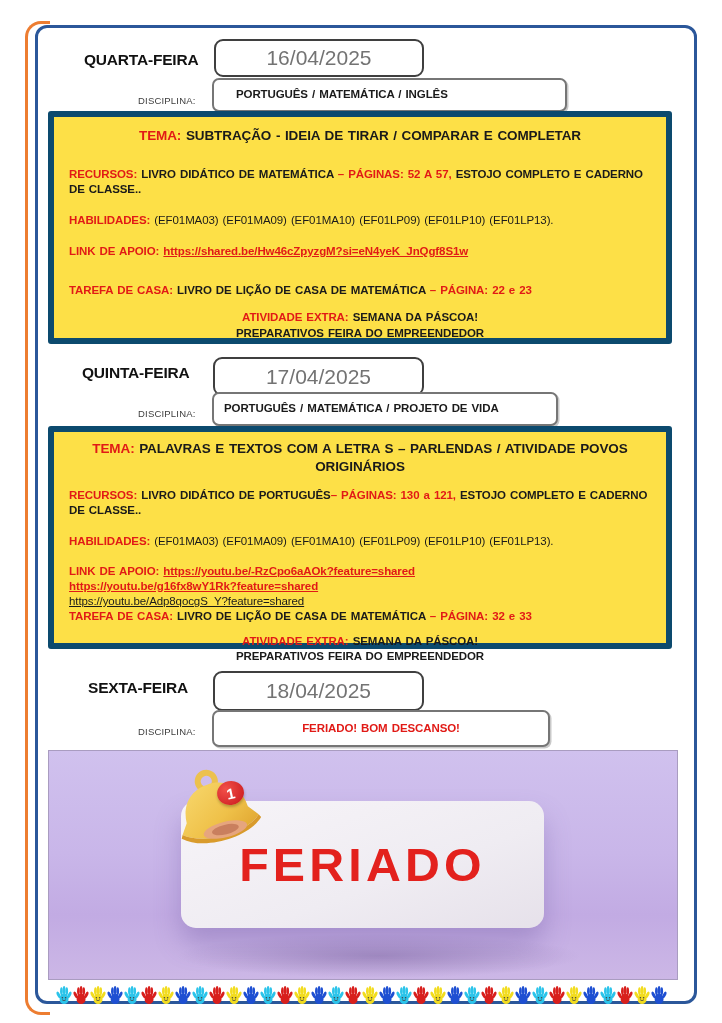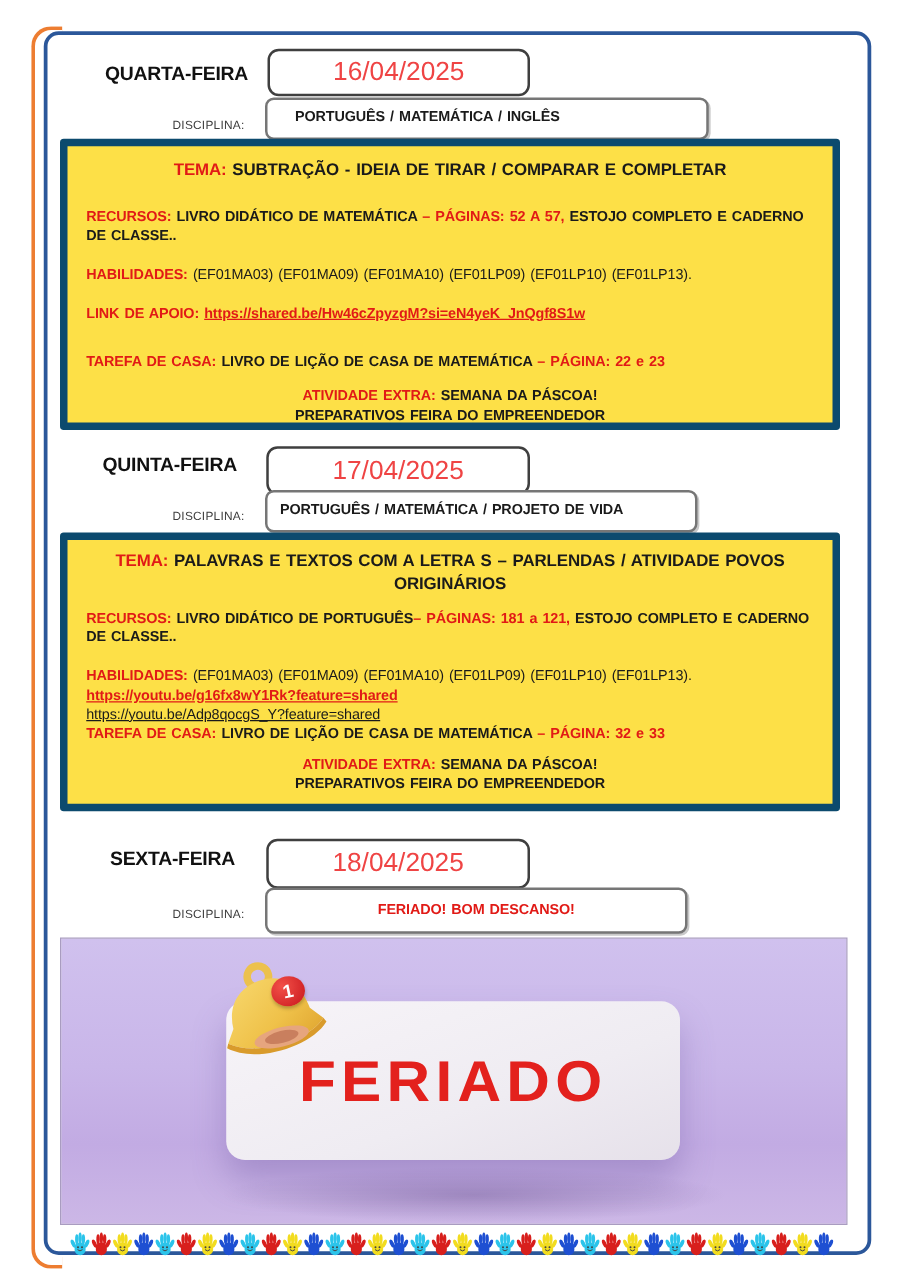--- a/index.html
+++ b/index.html
@@ -5,21 +5,21 @@
   html,body{margin:0;padding:0;background:#fff;}
   .page{position:relative;width:722px;height:1023px;background:#fff;overflow:hidden;
         font-family:"Liberation Sans",sans-serif;}
   .orange-border{position:absolute;left:25px;top:21px;width:22px;height:988px;
         border:3px solid #ed7d31;border-right:none;border-radius:16px 0 0 16px;}
   .blue-border{position:absolute;left:35px;top:25px;width:656px;height:973px;
         border:3.5px solid #2b579a;border-radius:12px;background:#fff;}
   .day-name{position:absolute;font-weight:700;font-size:15.5px;color:#111;letter-spacing:-0.2px;}
   .date-box{position:absolute;border:2px solid #3f3f3f;border-radius:9px;background:#fff;
         display:flex;align-items:center;justify-content:center;}
-  .date-box span{font-size:21px;font-weight:400;color:#ef4444;text-align:right;}
+  .date-box span{font-size:21px;font-weight:400;color:#737373;text-align:right;}
   .disc-label{position:absolute;font-size:9.5px;color:#3d3d3d;letter-spacing:.2px;}
   .disc-box{position:absolute;border:2px solid #767676;border-radius:7px;background:#fff;
         display:flex;align-items:center;padding:0 10px;box-shadow:1.5px 1.5px 0 #c9c9c9;}
   .disc-box .line{margin:0;}
   .disc-box.center{justify-content:center;}
   .lesson-box{position:absolute;border:6px solid #0c4a6e;border-radius:3px;background:#fde047;
         padding:10px 15px;box-sizing:border-box;}
   .line{font-size:11.5px;line-height:1.32;font-weight:700;color:#1a1a1a;word-spacing:1px;letter-spacing:-0.1px;}
   .line.tema{font-size:13.5px;line-height:1.3;}
   .seg-r{color:var(--red);font-weight:700;}
@@ -88,22 +88,23 @@
   <div class="day-name dN2">QUINTA-FEIRA</div>
   <div class="date-box dB2">
     <span>17/04/2025</span>
   </div>
   <div class="disc-label dL2">DISCIPLINA:</div>
   <div class="disc-box dX2">
     <div class="line"><span class="seg-k">PORTUGUÊS / MATEMÁTICA / PROJETO DE VIDA</span></div>
   </div>
   <div class="lesson-box lB2">
       <div class="line tema" style="margin-top: 0px; text-align: center;"><span class="seg-r">TEMA: </span><span class="seg-k">PALAVRAS E TEXTOS COM A LETRA S – PARLENDAS / ATIVIDADE POVOS ORIGINÁRIOS</span></div>
-      <div class="line" style="margin-top: 13px;"><span class="seg-r">RECURSOS: </span><span class="seg-k">LIVRO DIDÁTICO DE PORTUGUÊS</span><span class="seg-r">– PÁGINAS: 181 a 121,</span><span class="seg-k"> ESTOJO COMPLETO E CADERNO DE CLASSE..</span></div>
+      <div class="line" style="margin-top: 13px;"><span class="seg-r">RECURSOS: </span><span class="seg-k">LIVRO DIDÁTICO DE PORTUGUÊS</span><span class="seg-r">– PÁGINAS: 130 a 121,</span><span class="seg-k"> ESTOJO COMPLETO E CADERNO DE CLASSE..</span></div>
       <div class="line" style="margin-top: 16px;"><span class="seg-r">HABILIDADES: </span><span class="seg-n">(EF01MA03) (EF01MA09) (EF01MA10) (EF01LP09) (EF01LP10) (EF01LP13).</span></div>
+      <div class="line" style="margin-top: 14px;"><span class="seg-r">LINK DE APOIO:  </span><a class="seg-rl" href="#">https://youtu.be/-RzCpo6aAOk?feature=shared</a></div>
       <div class="line" style="margin-top: 0px;"><a class="seg-rl" href="#">https://youtu.be/g16fx8wY1Rk?feature=shared</a></div>
       <div class="line" style="margin-top: 0px;"><a class="seg-nl" href="#">https://youtu.be/Adp8qocgS_Y?feature=shared</a></div>
       <div class="line" style="margin-top: 0px;"><span class="seg-r">TAREFA DE CASA:  </span><span class="seg-k">LIVRO DE LIÇÃO DE CASA DE MATEMÁTICA </span><span class="seg-r">– PÁGINA: 32 e 33</span></div>
       <div class="line" style="margin-top: 10px; text-align: center;"><span class="seg-r">ATIVIDADE EXTRA: </span><span class="seg-k">SEMANA DA PÁSCOA!</span></div>
       <div class="line" style="margin-top: 0px; text-align: center;"><span class="seg-k">PREPARATIVOS FEIRA DO EMPREENDEDOR</span></div>
     </div>
 
   <div class="day-name dN3">SEXTA-FEIRA</div>
   <div class="date-box dB3">
     <span>18/04/2025</span>

